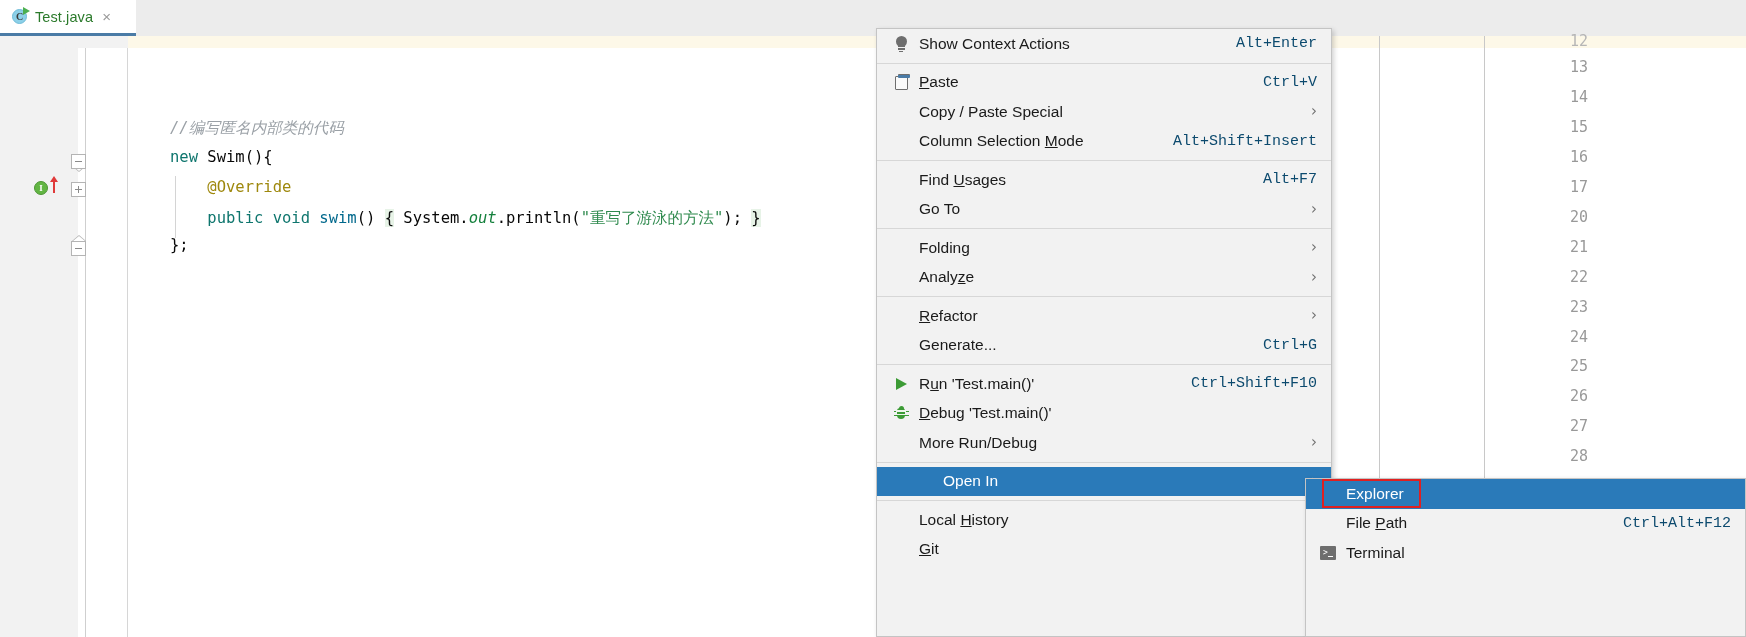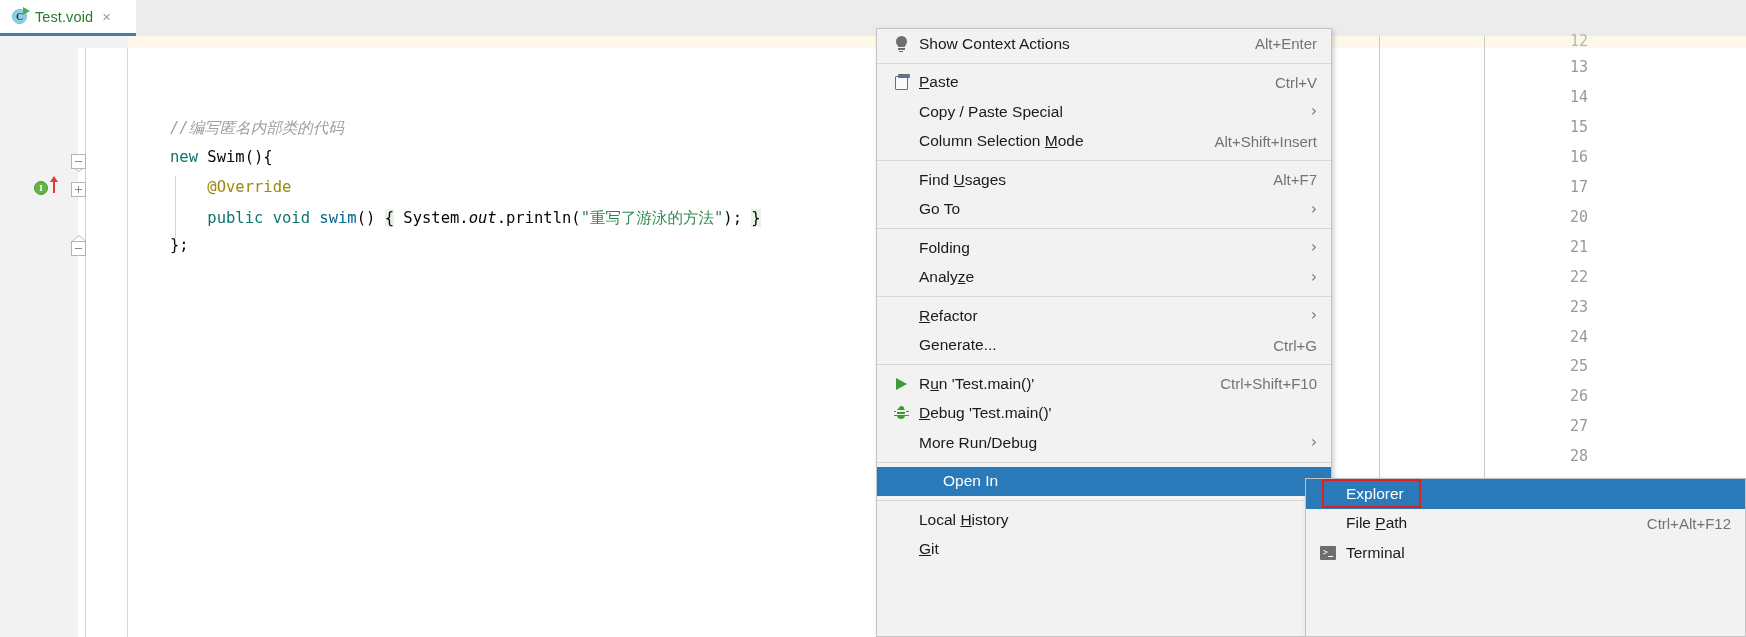--- a/index.html
+++ b/index.html
@@ -89,21 +89,21 @@
     position: absolute; left: 170px; top: 0;
     font-family: "DejaVu Sans Mono", monospace;
     font-size: 15.5px;
     white-space: pre;
   }
   .cl { position: absolute; white-space: pre; left: 0; }
   .c-comment { color: #9aa0a6; font-style: italic; }
   .c-kw { color: #0f766e; font-weight: normal; }
   .c-anno { color: #9e880d; }
   .c-method { color: #00688c; }
-  .c-static { color: #000000; font-style: italic; }
+  .c-static { color: #15803d; font-style: italic; }
   .c-string { color: #2f8a4e; }
   .c-plain { color: #080808; }
   .brace-hl { background: #e7f3e7; }
 
   .indent-guide {
     position: absolute; width: 1px; background: #d4d4d4;
   }
 
   
   .gi-run {
@@ -178,21 +178,21 @@
   }
   .mi.sel { background: #2a7ab9; color: #ffffff; padding-left: 36px; }
   .mi-icon {
     width: 24px; flex: 0 0 24px; height: 20px;
     display: flex; align-items: center; justify-content: center;
     margin-right: 6px;
   }
   .mi-label { flex: 1 1 auto; white-space: nowrap; }
   .mi-label u { text-decoration: underline; }
   .mi-short {
-    color: #737373; font-size: 15px; white-space: nowrap; margin-left: 18px;
+    color: #0c4a6e; font-size: 15px; white-space: nowrap; margin-left: 18px; font-family: Liberation Mono, monospace;
   }
   .chev {
     margin-left: 14px; color: #6e6e6e; font-size: 15px; line-height: 1;
     font-family: "DejaVu Sans", sans-serif;
   }
   .mi.sel .chev { color: #ffffff; }
   .sep { height: 1px; background: #d7d7d7; margin: 4px 0; }
 
   
   .ico-bulb { width: 13px; height: 16px; position: relative; }
@@ -264,21 +264,21 @@
 
 <div id="root">
 
   <div class="tabbar">
     <div class="tab">
       <span class="tab-icon">
         <span class="circ"></span>
         <span class="letter">C</span>
         <span class="arrow"></span>
       </span>
-      <span class="tab-label">Test.void</span>
+      <span class="tab-label">Test.java</span>
       <span class="tab-close">×</span>
     </div>
   </div>
 
   <div class="editor">
     <div class="gutter"></div>
     <div class="gutter-fold"></div>
     <div class="caretline-top"></div>
     <div class="caretline-gutter"></div>
 

